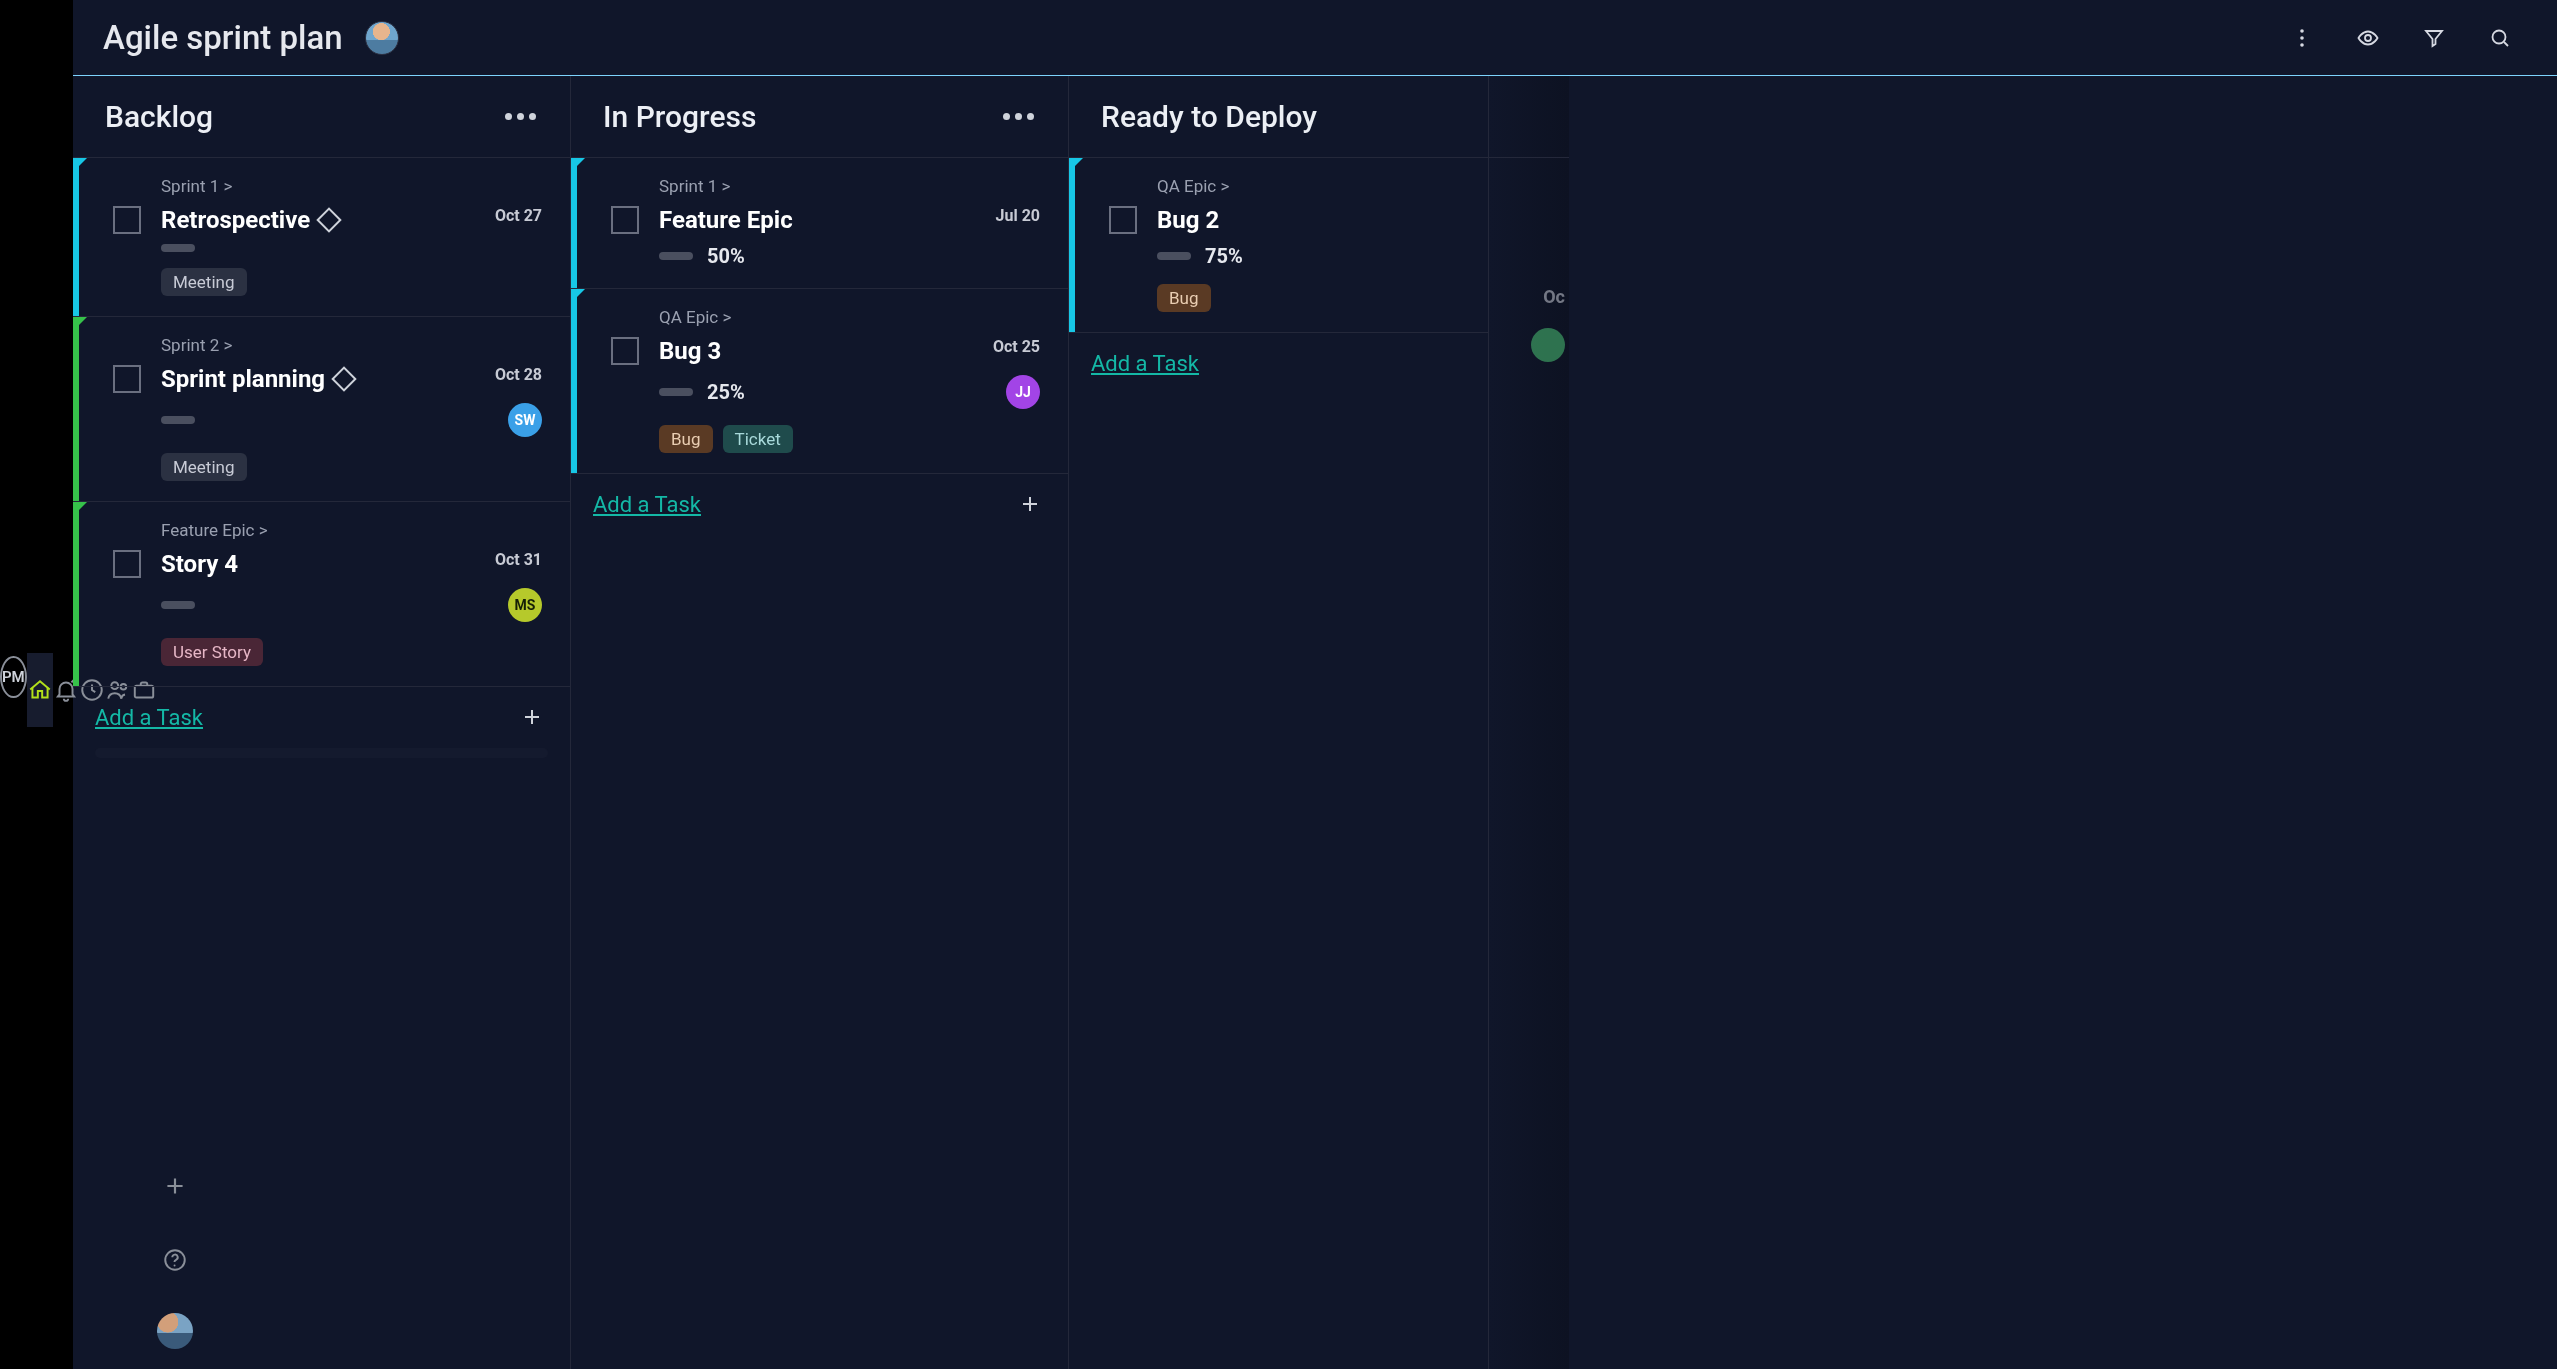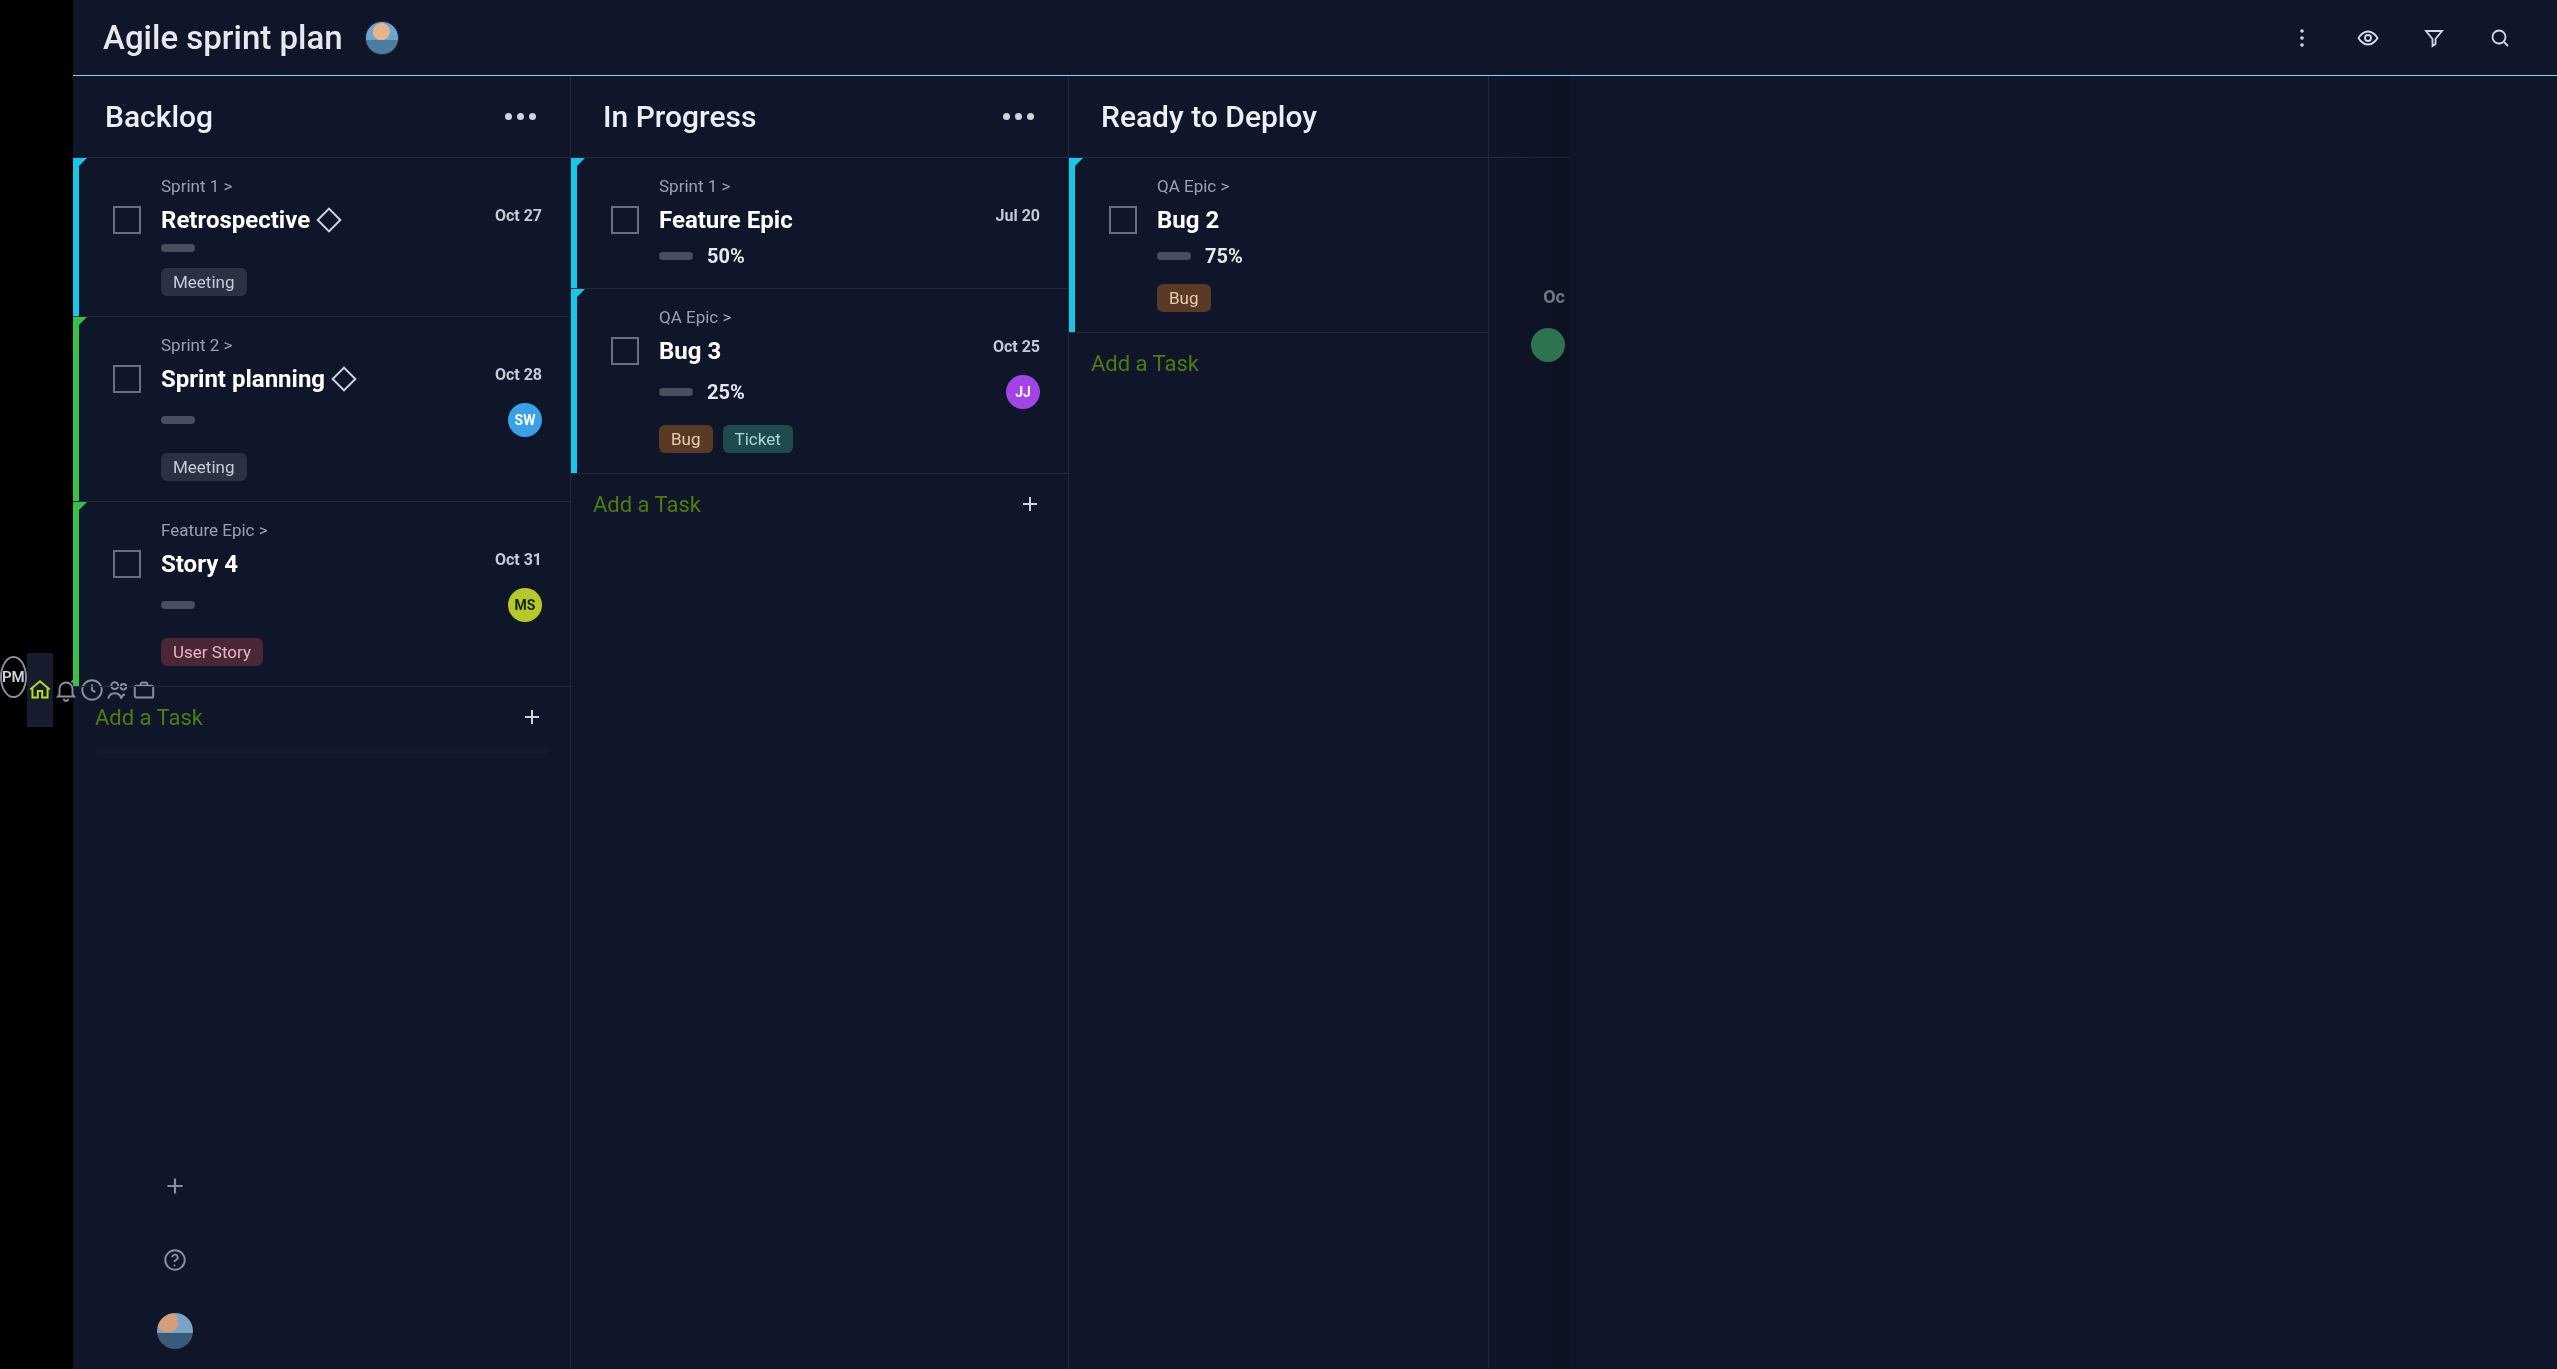--- a/index.html
+++ b/index.html
@@ -130,21 +130,21 @@
   .progbar { width:34px; height:8px; border-radius:4px; background:#4a4f5f; }
   .progpct { font-size:20px; font-weight:700; color:#e6e8ee; }
   .gc-av { grid-column:3; grid-row:3; justify-self:end; }
   .av { width:34px; height:34px; border-radius:50%; display:flex; align-items:center; justify-content:center; font-size:14px; font-weight:700; color:#061018; }
   .gc-tags { grid-column:2/4; grid-row:4; display:flex; gap:10px; margin-top:6px; }
   .tag { font-size:17px; padding:4px 12px; border-radius:6px; color:#e8e4de; }
 
   .add-task {
     display:flex; justify-content:space-between;
     padding:18px 26px 18px 22px;
-    font-size:22px; color:#4d7c0f; cursor:pointer;
+    font-size:22px; color:#14b8a6; cursor:pointer;text-decoration:underline;
   }
   .add-task svg { width:24px; height:24px; stroke:#cfd3db; }
 
   
   .column.ghost { width:80px; border-right:none; background:linear-gradient(90deg,#10162a 0,#0d1222 100%); position:relative; overflow:hidden;}
   .ghost .col-header { padding:0 6px; }
   .ghost .peek-date { position:absolute; top:210px; right:4px; font-size:18px; font-weight:700; color:#c7cad4; opacity:.55;}
   .ghost .peek-av { position:absolute; top:252px; right:4px; width:34px; height:34px; border-radius:50%; background:#44b36d; opacity:.6;}
 
   

